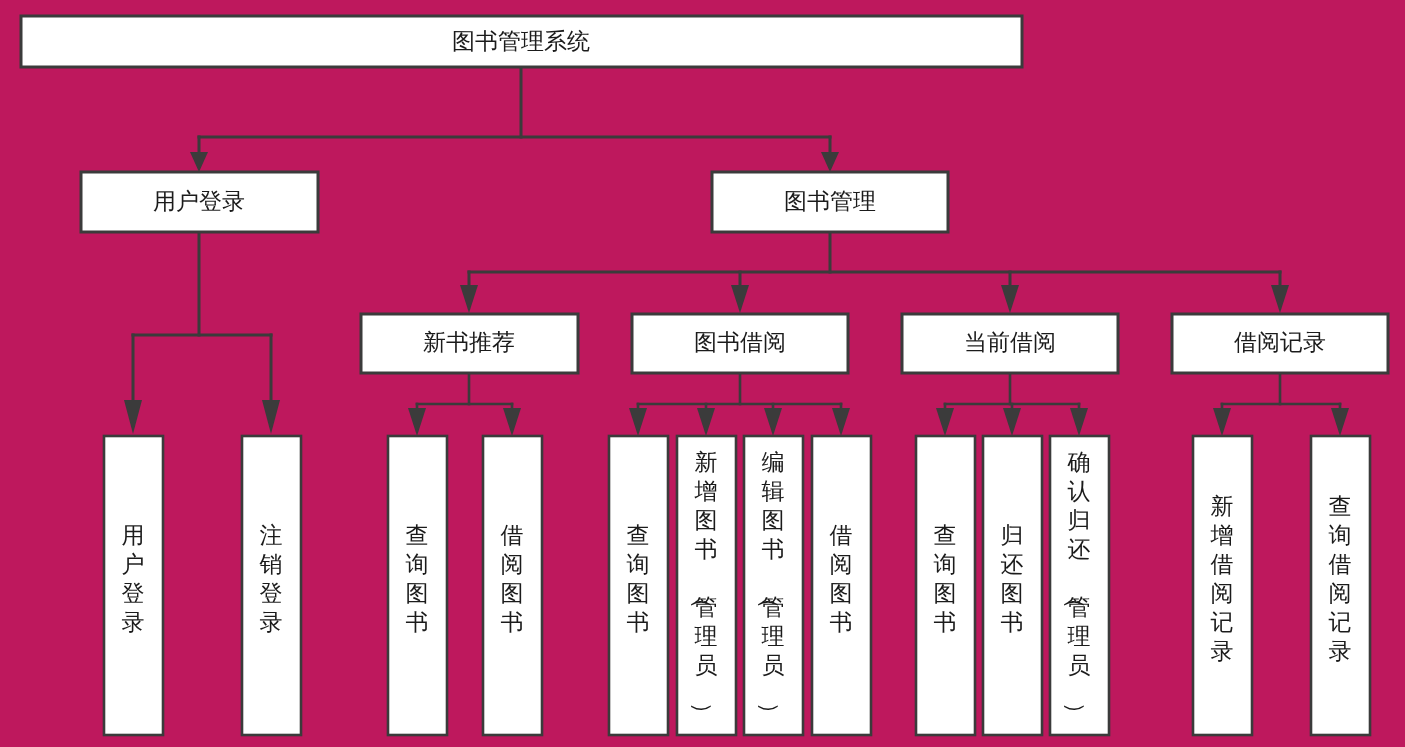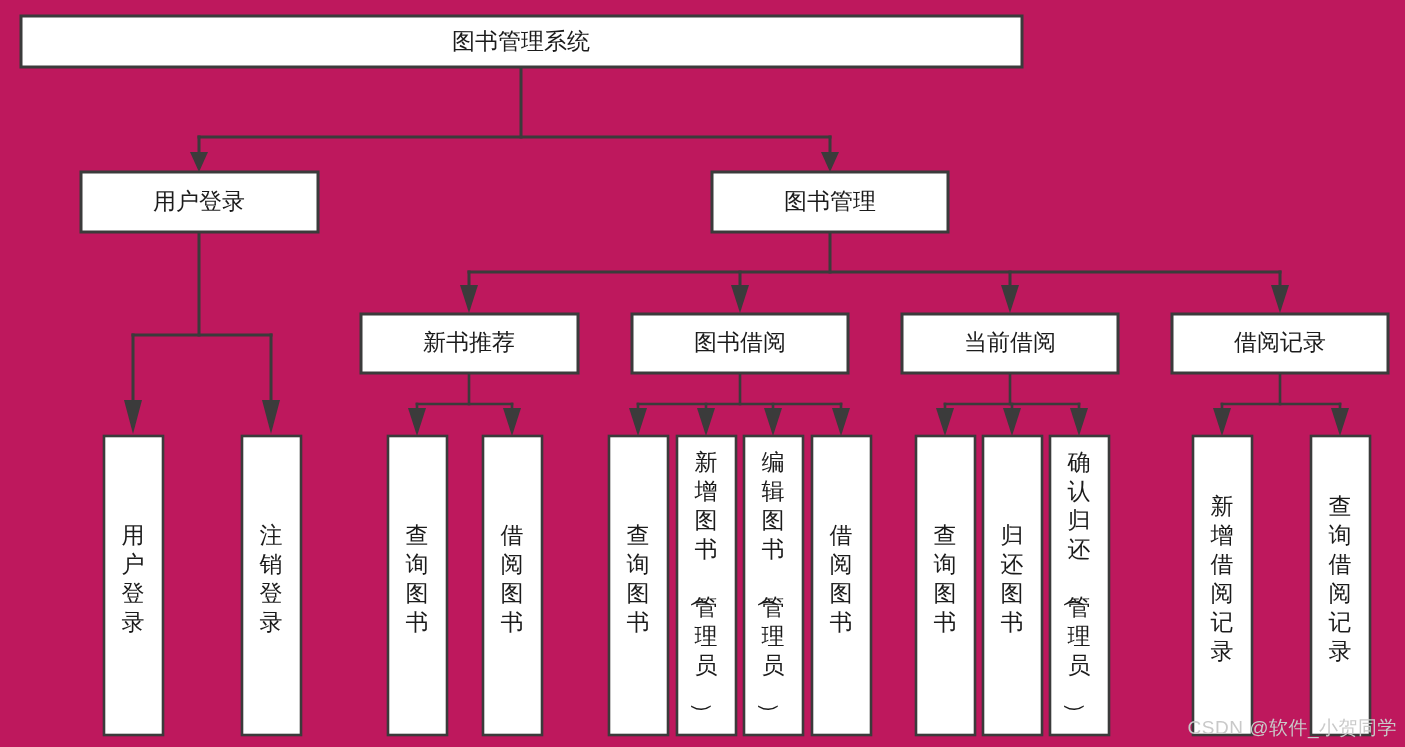--- a/index.html
+++ b/index.html
@@ -238,14 +238,13 @@
       <text class="node-label-v" x="1222" y="586"><tspan x="1222" y="513.5">新</tspan><tspan x="1222" y="542.5">增</tspan><tspan x="1222" y="571.5">借</tspan><tspan x="1222" y="600.5">阅</tspan><tspan x="1222" y="629.5">记</tspan><tspan x="1222" y="658.5">录</tspan></text>
     </g>
 
     <g>
       <rect class="node-box-thin" x="1311" y="436" width="59" height="299"></rect>
       <text class="node-label-v" x="1340" y="586"><tspan x="1340" y="513.5">查</tspan><tspan x="1340" y="542.5">询</tspan><tspan x="1340" y="571.5">借</tspan><tspan x="1340" y="600.5">阅</tspan><tspan x="1340" y="629.5">记</tspan><tspan x="1340" y="658.5">录</tspan></text>
     </g>
 
   </svg>
 
-  <div class="watermark">CSDN @软件_小贺同学</div>
 </div>
 
 </body></html>

